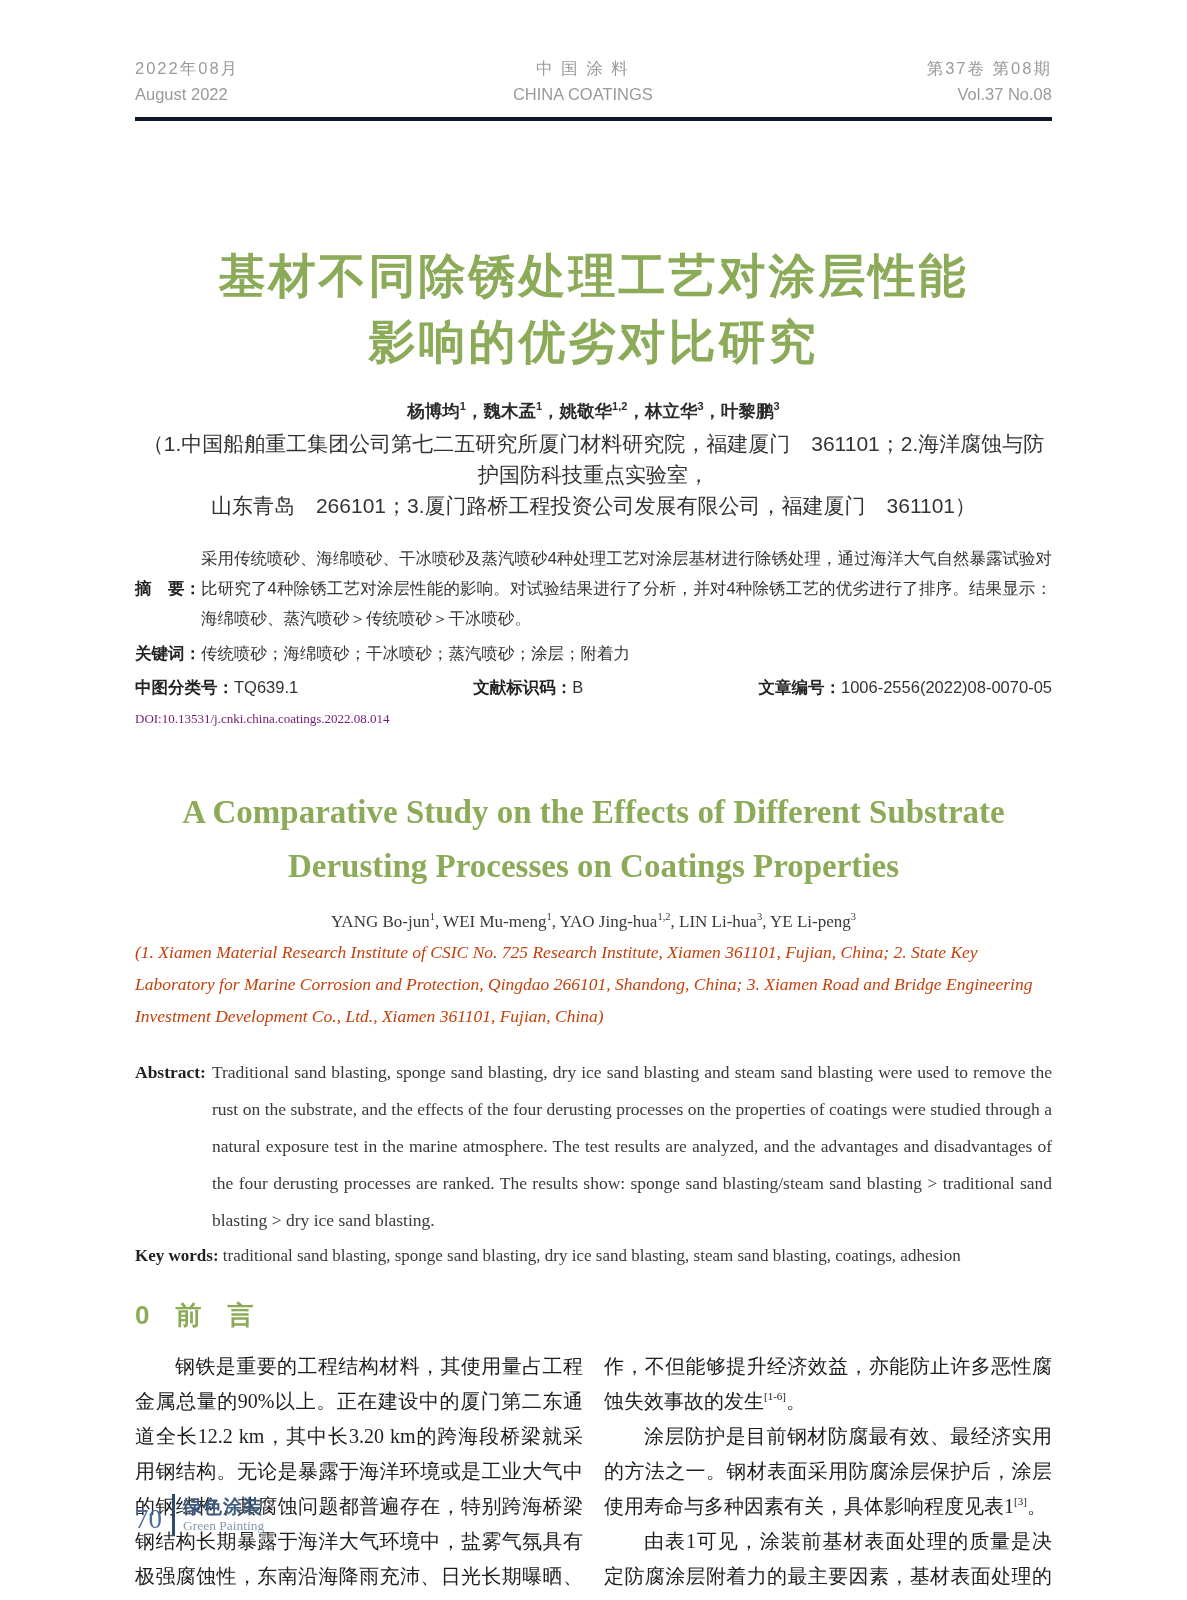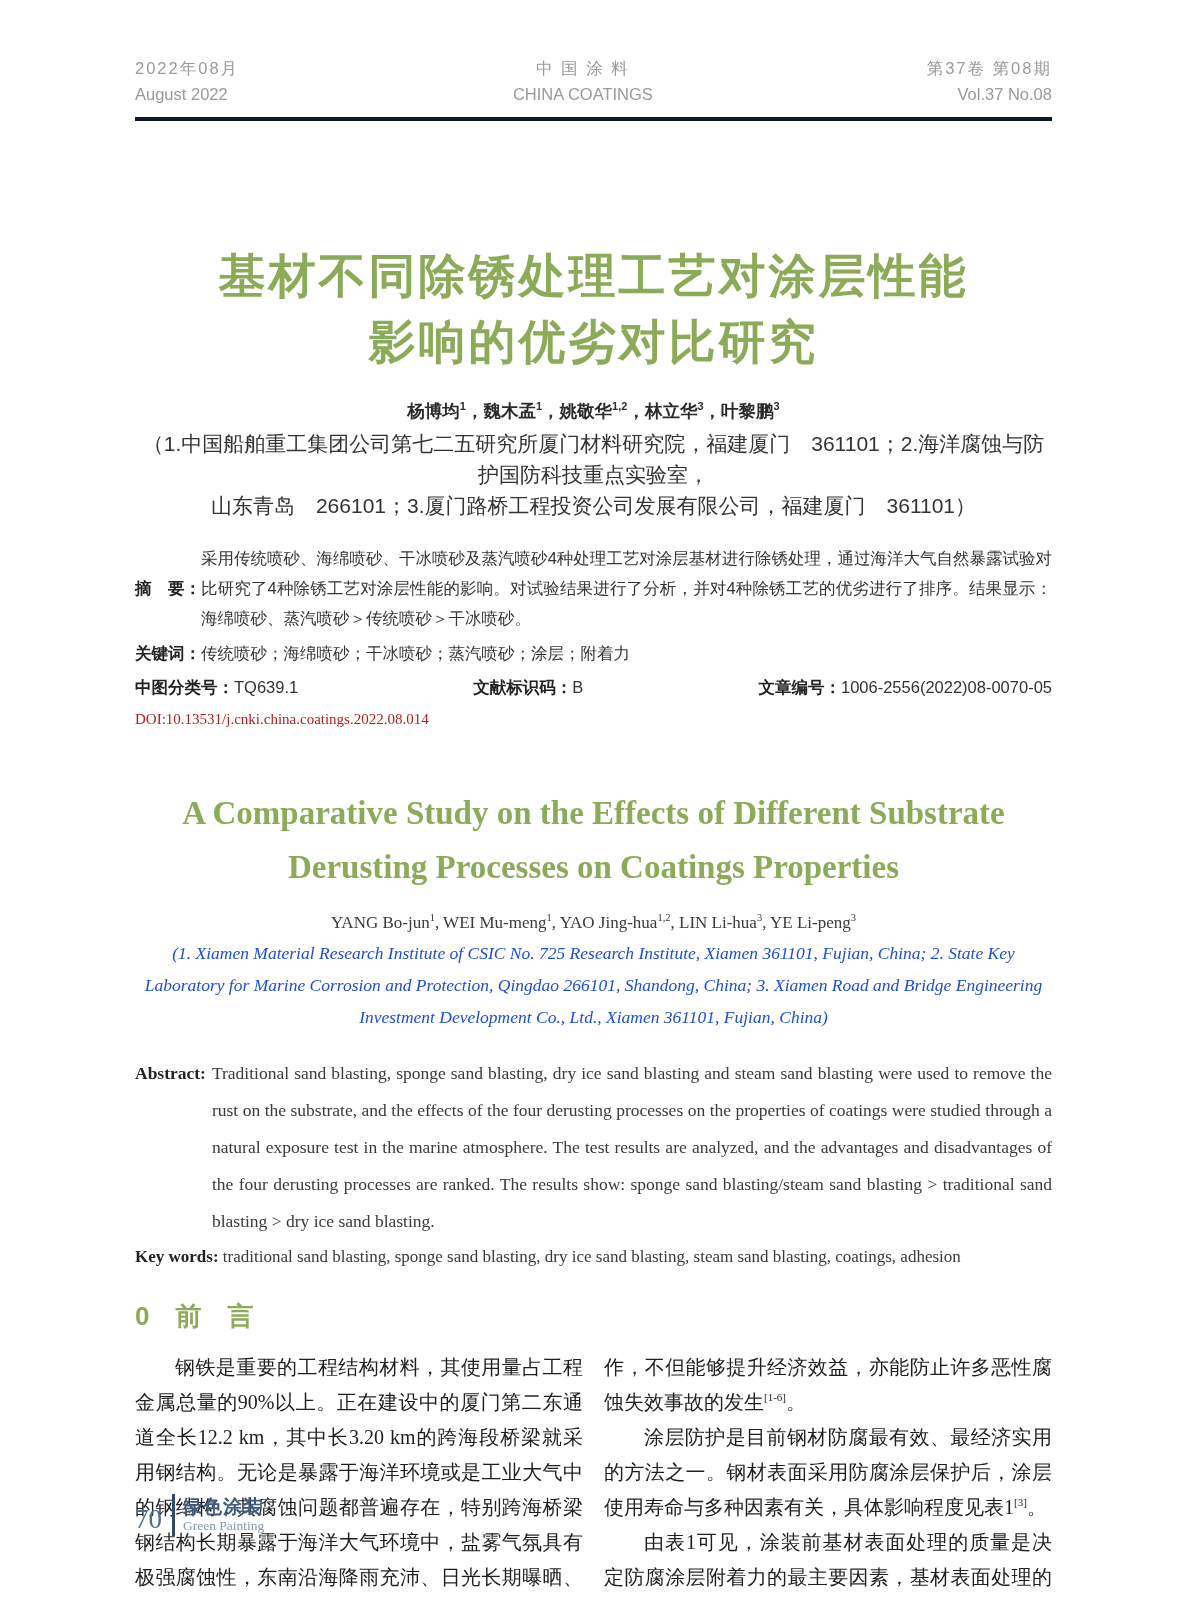--- a/index.html
+++ b/index.html
@@ -55,40 +55,40 @@
   .keywords-cn .label{font-weight:bold;color:#222;}
 
   .meta-row{
     margin-top:10px;display:flex;justify-content:space-between;
     font-size:16.5px;color:#333;
   }
   .meta-row .label{font-weight:bold;color:#222;}
   .doi-line{
     margin-top:12px;
     font-family:"Liberation Serif","DejaVu Serif",serif;
-    font-size:15px;color:#b91c1c;
+    font-size:13px;color:#701a75;
   }
 
   
   .title-en{
     margin-top:58px;text-align:center;
     font-family:"Liberation Serif","DejaVu Serif",serif;
     font-weight:bold;color:#8cab58;
     font-size:33px;line-height:54px;
   }
   .authors-en{
     margin-top:18px;text-align:center;
     font-family:Liberation Serif, serif;
     font-size:17px;color:#3a3a3a;
   }
   .authors-en sup{font-size:10.5px;}
   .affil-en{
-    margin-top:4px;text-align:center;
-    font-family:"Liberation Serif","DejaVu Serif",serif;
-    font-style:italic;font-size:17.5px;line-height:32px;color:#1d4ed8;
+    margin-top:4px;
+    font-family:"Liberation Serif","DejaVu Serif",serif;
+    font-style:italic;font-size:17.5px;line-height:32px;color:#c2410c;
   }
   .abstract-en{
     margin-top:22px;display:flex;
     font-family:"Liberation Serif","DejaVu Serif",serif;
     font-size:17.5px;line-height:37px;color:#3a3a3a;
   }
   .abstract-en .label{font-weight:bold;white-space:nowrap;margin-right:6px;color:#222;}
   .abstract-en .text{flex:1;text-align:justify;}
   .keywords-en{
     margin-top:2px;

